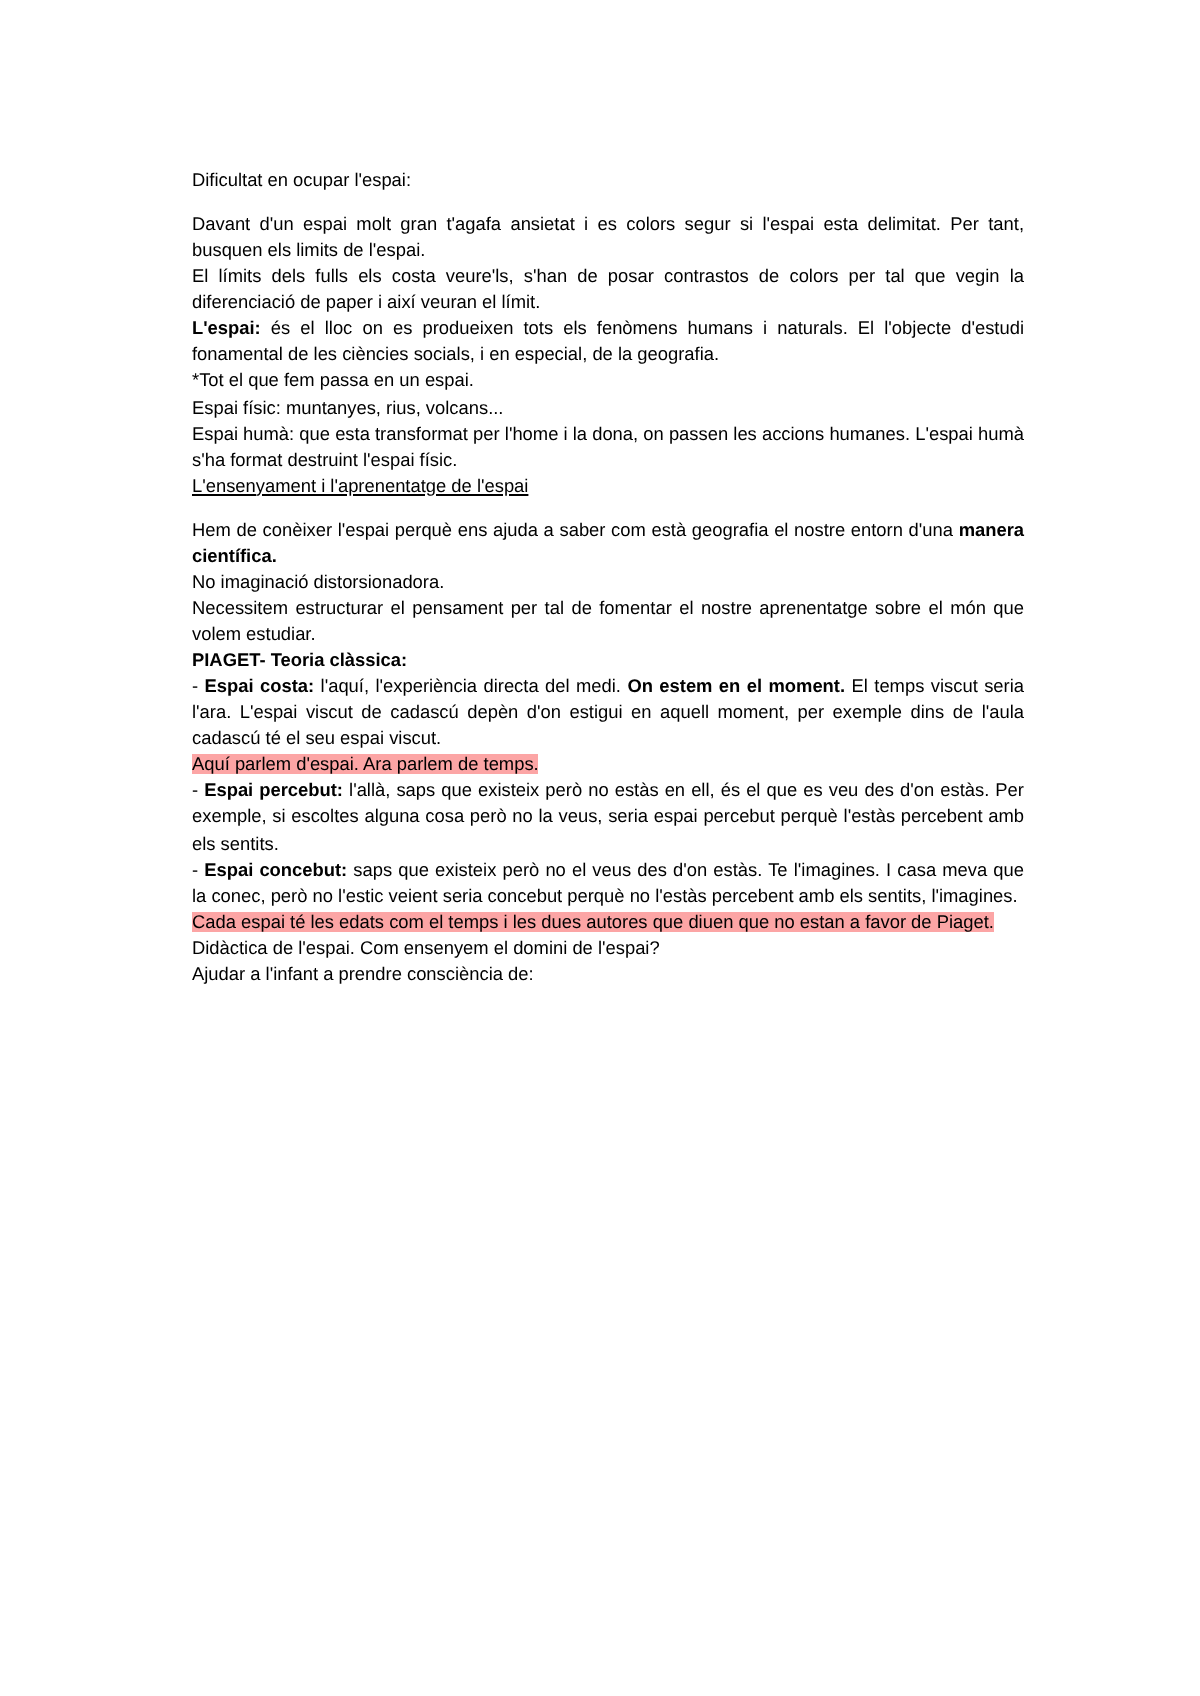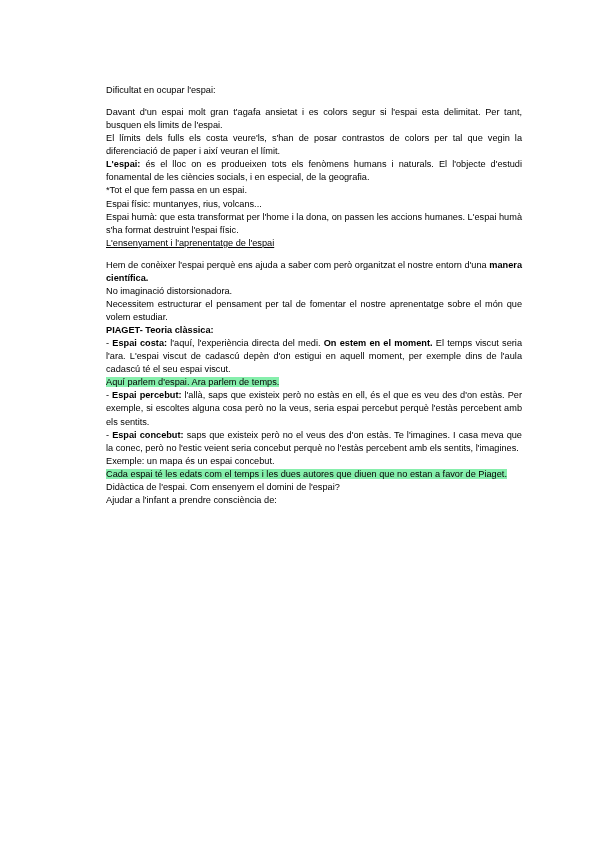--- a/index.html
+++ b/index.html
@@ -13,21 +13,20 @@
     font-family: "Liberation Sans", sans-serif;
     color: #000000;
     overflow: hidden;
   }
   .page {
     width: 580px;
     height: 848px;
     box-sizing: border-box;
     padding: 84px 68px 40px 96px;
     position: relative;
-    margin-left: 10px;
   }
   p, div.para {
     margin: 0;
   }
   .para {
     font-size: 9.2px;
     line-height: 1.42;
     text-align: justify;
     margin-bottom: 10.5px;
   }
@@ -35,21 +34,21 @@
     margin-bottom: 9px;
   }
   .underline-head {
     font-size: 9.2px;
     line-height: 1.42;
     text-decoration: underline;
     margin-bottom: 9px;
   }
   .bold { font-weight: bold; }
   .hl {
-    background: #86efac;
+    background: #fca5a5;
     box-decoration-break: clone;
     -webkit-box-decoration-break: clone;
   }
   .list {
     margin: 0;
     padding-left: 30px;
     font-size: 9.2px;
     line-height: 1.42;
     text-align: justify;
   }
@@ -75,37 +74,36 @@
   <div class="para"><span class="bold">L'espai:</span><span> és el lloc on es produeixen tots els fenòmens humans i naturals. El l'objecte d'estudi fonamental de les ciències socials, i en especial, de la geografia.</span></div>
 
   <div class="para">*Tot el que fem passa en un espai.</div>
 
   <div class="para">Espai físic: muntanyes, rius, volcans...</div>
 
   <div class="para">Espai humà: que esta transformat per l'home i la dona, on passen les accions humanes. L'espai humà s'ha format destruint l'espai físic.</div>
 
   <div class="underline-head">L'ensenyament i l'aprenentatge de l'espai</div>
 
-  <div class="para"><span>Hem de conèixer l'espai perquè ens ajuda a saber com però organitzat el nostre entorn d'una </span><span class="bold">manera científica.</span></div>
+  <div class="para"><span>Hem de conèixer l'espai perquè ens ajuda a saber com està geografia el nostre entorn d'una </span><span class="bold">manera científica.</span></div>
 
   <div class="para">No imaginació distorsionadora.</div>
 
   <div class="para">Necessitem estructurar el pensament per tal de fomentar el nostre aprenentatge sobre el món que volem estudiar.</div>
 
   <div class="para"><span class="bold">PIAGET</span><span class="bold">- Teoria clàssica:</span></div>
 
   <div class="para"><span>- </span><span class="bold">Espai costa:</span><span> l'aquí, l'experiència directa del medi. </span><span class="bold">On estem en el moment.</span><span> El temps viscut seria l'ara. L'espai viscut de cadascú depèn d'on estigui en aquell moment, per exemple dins de l'aula cadascú té el seu espai viscut.</span></div>
 
   <div class="para"><span class="hl">Aquí parlem d'espai. Ara parlem de temps.</span></div>
 
   <div class="para"><span>- </span><span class="bold">Espai percebut:</span><span> l'allà, saps que existeix però no estàs en ell, és el que es veu des d'on estàs. Per exemple, si escoltes alguna cosa però no la veus, seria espai percebut perquè l'estàs percebent amb els sentits.</span></div>
 
   <div class="para"><span>- </span><span class="bold">Espai concebut:</span><span> saps que existeix però no el veus des d'on estàs. Te l'imagines. I casa meva que la conec, però no l'estic veient seria concebut perquè no l'estàs percebent amb els sentits, l'imagines.</span></div>
 
-  <div class="para">Exemple: un mapa és un espai concebut.</div>
 
   <div class="para"><span class="hl">Cada espai té les edats com el temps i les dues autores que diuen que no estan a favor de Piaget.</span></div>
 
   <div class="para">Didàctica de l'espai. Com ensenyem el domini de l'espai?</div>
 
   <div class="para">Ajudar a l'infant a prendre consciència de:</div>
 
 
 </div>
 

